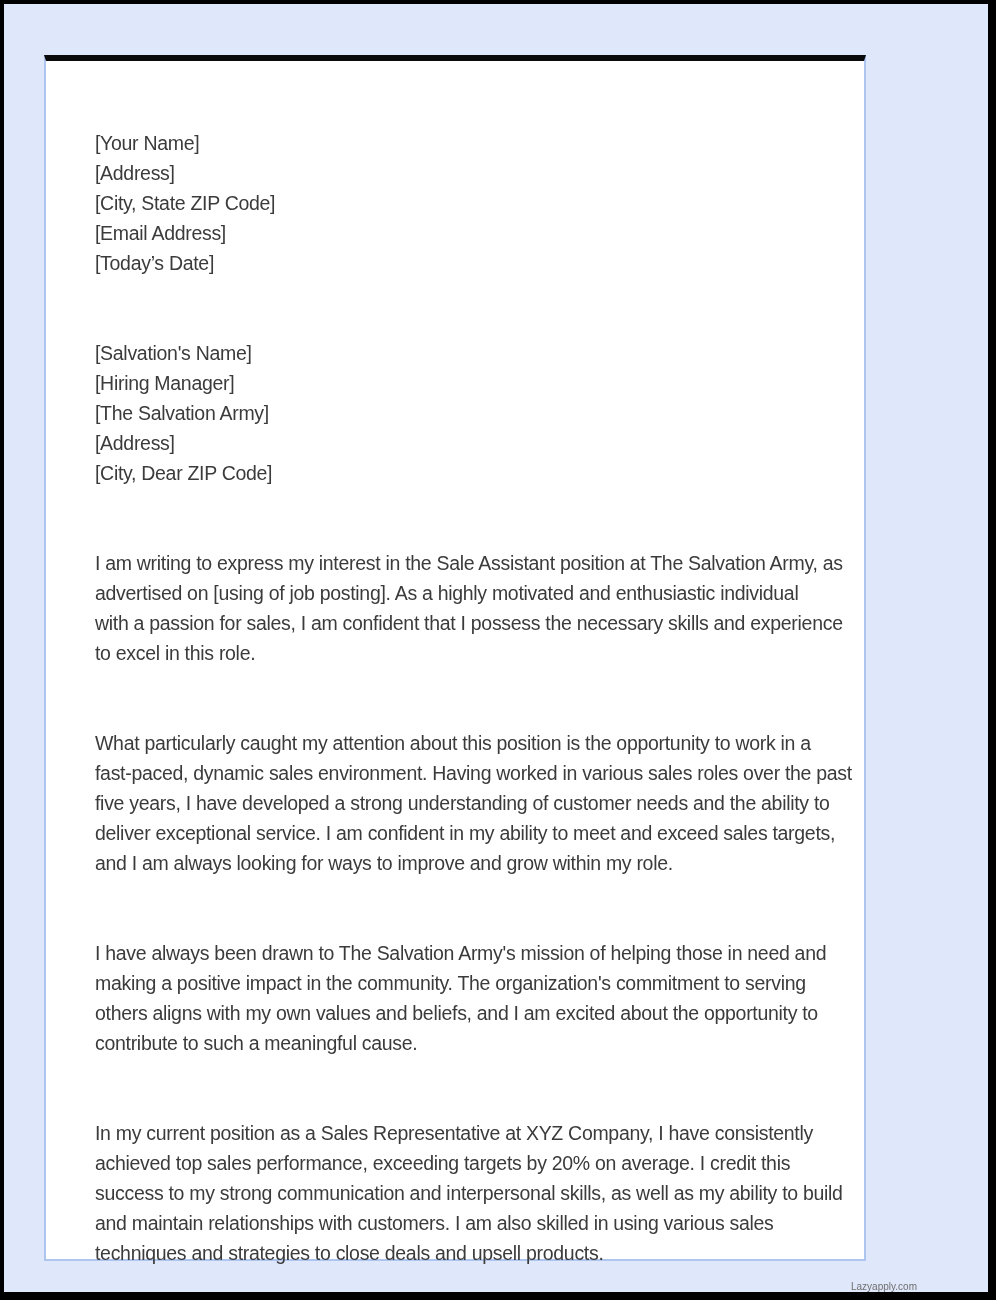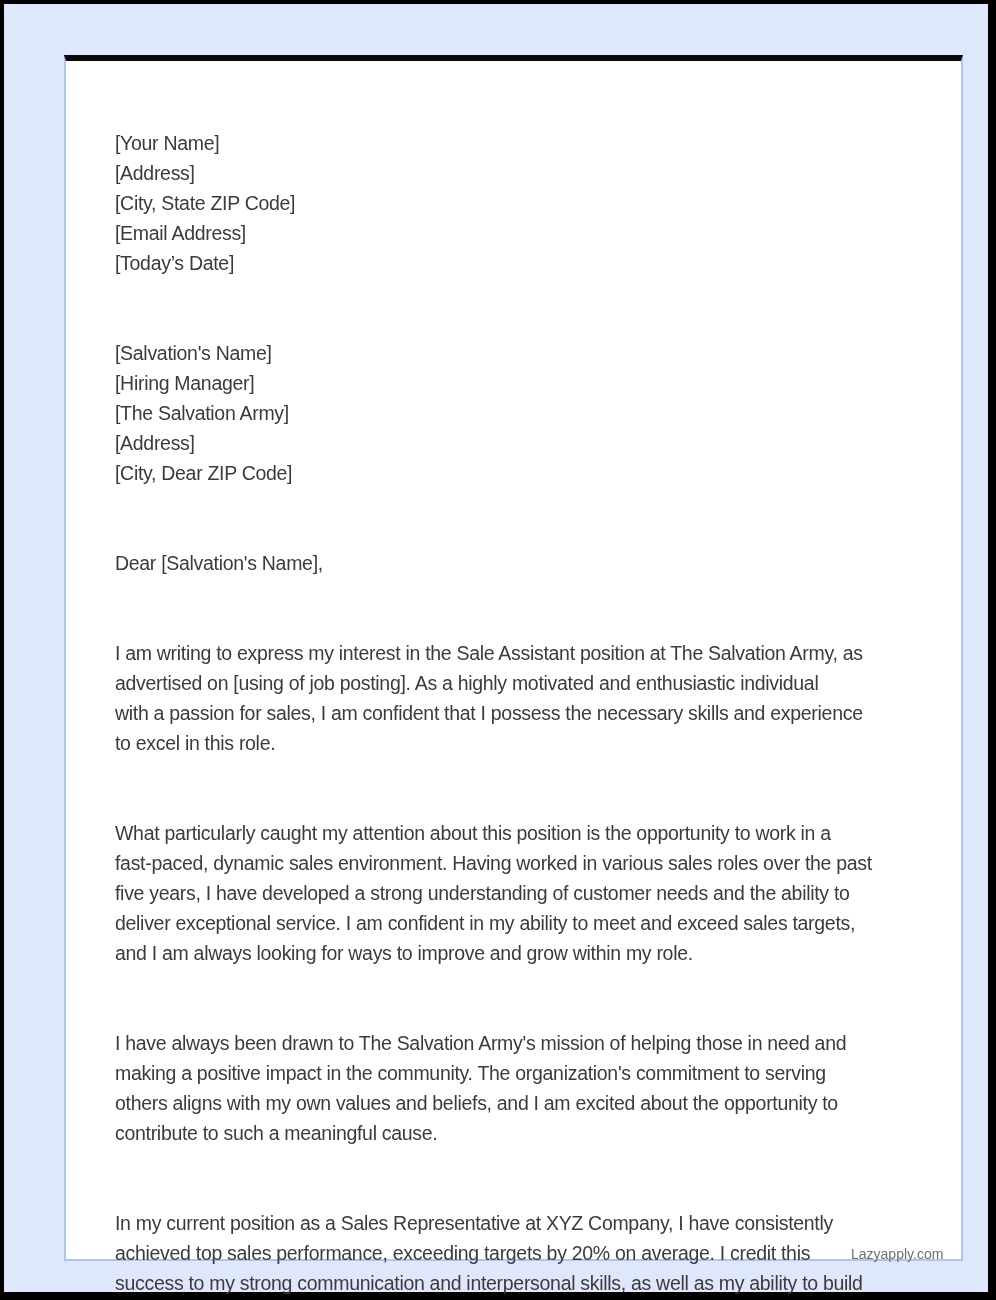--- a/index.html
+++ b/index.html
@@ -35,43 +35,43 @@
   .logo-wrap svg { display: block; }
   .logo-wrap text {
     font-family: "Liberation Sans", "DejaVu Sans", sans-serif;
     fill: var(--logo-fill);
     stroke: var(--logo-outline);
     stroke-width: 2px;
     letter-spacing: 2px;
   }
   .page {
     position: absolute;
-    left: 60px; top: 51px;
-    width: 899px; height: 1206px;
+    left: 40px; top: 51px;
+    width: 822px; height: 1206px;
     background: #ffffff;
     border-top: 6px solid var(--page-rule);
     border-left: 2px solid var(--page-border);
     border-right: 2px solid var(--page-border);
     border-bottom: 2px solid var(--page-border);
     overflow: visible;
   }
   .letter {
     padding: 37px 0 0 49px;
     color: var(--text);
     font-size: 19.5px;
     line-height: 30px;
     letter-spacing: -0.3px;
     white-space: pre-line;
   }
   .letter p { margin: 0 0 30px 0; }
   .letter p:last-child { margin-bottom: 0; }
   .watermark {
     position: absolute;
-    left: 847px; top: 1242px;
-    font-size: 14px;
+    left: 847px; top: 1274px;
+    font-size: 10px;
     line-height: 17px;
     color: var(--watermark-color);
     letter-spacing: 0;
     z-index: 3;
     white-space: nowrap;
     text-align: right;
   }
 </style>
 </head>
 <body>
@@ -84,21 +84,20 @@
       <p>[Your Name]
 [Address]
 [City, State ZIP Code]
 [Email Address]
 [Today’s Date]</p>
       <p>[Salvation's Name]
 [Hiring Manager]
 [The Salvation Army]
 [Address]
 [City, Dear ZIP Code]</p>
-      <p>Dear [Salvation's Name],</p>
       <p>I am writing to express my interest in the Sale Assistant position at The Salvation Army, as
 advertised on [using of job posting]. As a highly motivated and enthusiastic individual
 with a passion for sales, I am confident that I possess the necessary skills and experience
 to excel in this role.</p>
       <p>What particularly caught my attention about this position is the opportunity to work in a
 fast-paced, dynamic sales environment. Having worked in various sales roles over the past
 five years, I have developed a strong understanding of customer needs and the ability to
 deliver exceptional service. I am confident in my ability to meet and exceed sales targets,
 and I am always looking for ways to improve and grow within my role.</p>
       <p>I have always been drawn to The Salvation Army's mission of helping those in need and

